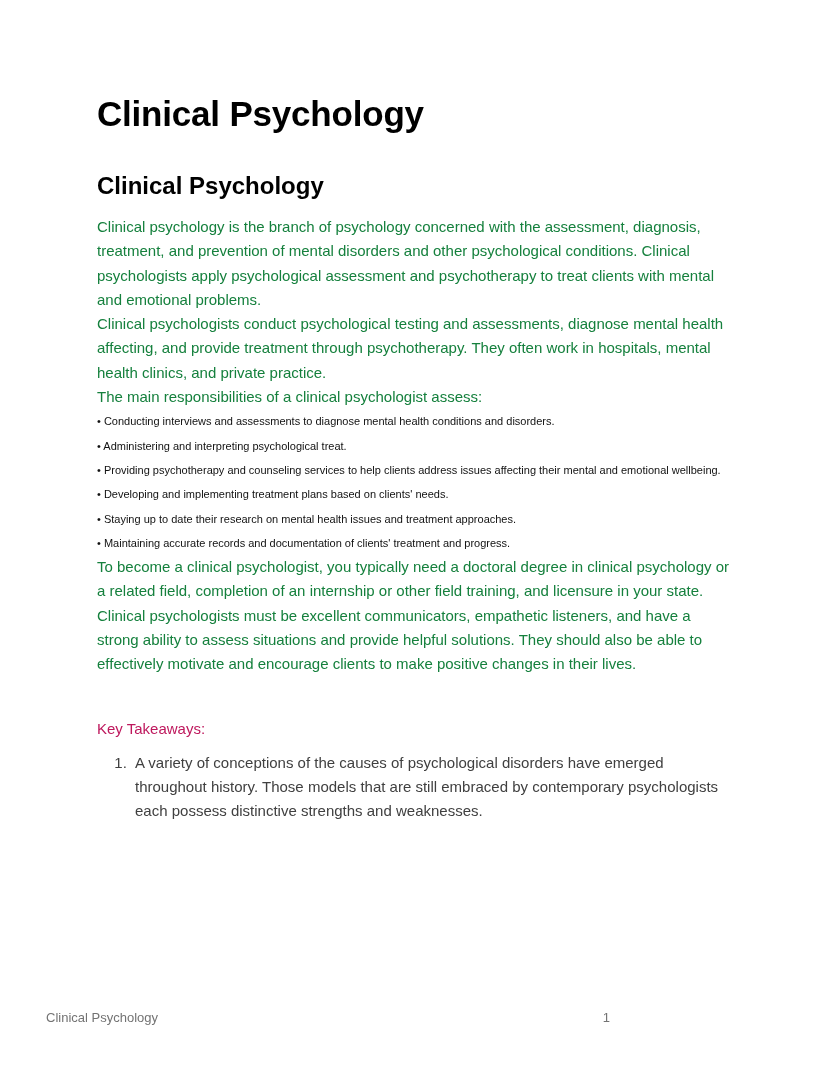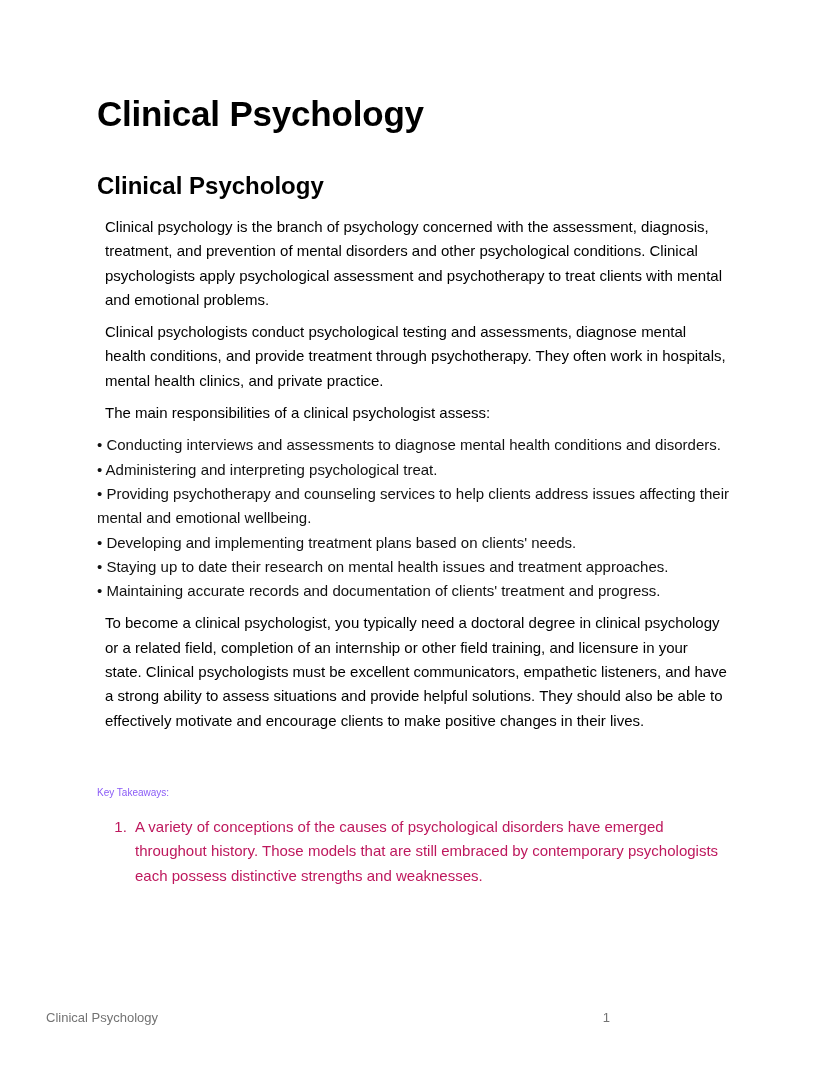--- a/index.html
+++ b/index.html
@@ -39,45 +39,45 @@
   .section-heading {
     font-size: 24px;
     font-weight: bold;
     line-height: 1.3;
     margin: 0 0 14px 0;
     color: #000;
   }
   p.body-text {
     font-size: 15px;
     line-height: 24.3px;
-    margin: 8px;
-    color: #000000;
+    margin: 0;
+    color: #15803d;
     text-align: left;
   }
   p.bullet-line {
-    font-size: 15px;
+    font-size: 11px;
     line-height: 24.3px;
     margin: 0;
     color: #111;
   }
   .spacer-block {
     height: 40px;
   }
   .key-takeaways-label {
-    font-size: 10px;
+    font-size: 15px;
     line-height: 24.3px;
     margin: 0 0 10px 0;
-    color: #8b5cf6;
+    color: #be185d;
   }
   ol.takeaways {
     margin: 0;
     padding-left: 34px;
     font-size: 15px;
     line-height: 24.3px;
-    color: #be185d;
+    color: #404040;
   }
   ol.takeaways li {
     padding-left: 4px;
     margin-bottom: 4px;
   }
   .footer {
     position: absolute;
     left: 46px;
     right: 46px;
     top: 1010px;
@@ -100,21 +100,21 @@
 <div class="page">
 
   <div class="content">
 
     <h1 class="doc-title">Clinical Psychology</h1>
 
     <h2 class="section-heading">Clinical Psychology</h2>
 
     <p class="body-text">Clinical psychology is the branch of psychology concerned with the assessment, diagnosis, treatment, and prevention of mental disorders and other psychological conditions. Clinical psychologists apply psychological assessment and psychotherapy to treat clients with mental and emotional problems.</p>
 
-    <p class="body-text">Clinical psychologists conduct psychological testing and assessments, diagnose mental health conditions, and provide treatment through psychotherapy. They often work in hospitals, mental health clinics, and private practice.</p>
+    <p class="body-text">Clinical psychologists conduct psychological testing and assessments, diagnose mental health affecting, and provide treatment through psychotherapy. They often work in hospitals, mental health clinics, and private practice.</p>
 
     <p class="body-text">The main responsibilities of a clinical psychologist assess:</p>
 
     <p class="bullet-line">• Conducting interviews and assessments to diagnose mental health conditions and disorders.</p>
     <p class="bullet-line">• Administering and interpreting psychological treat.</p>
     <p class="bullet-line">• Providing psychotherapy and counseling services to help clients address issues affecting their mental and emotional wellbeing.</p>
     <p class="bullet-line">• Developing and implementing treatment plans based on clients' needs.</p>
     <p class="bullet-line">• Staying up to date their research on mental health issues and treatment approaches.</p>
     <p class="bullet-line">• Maintaining accurate records and documentation of clients' treatment and progress.</p>
 

